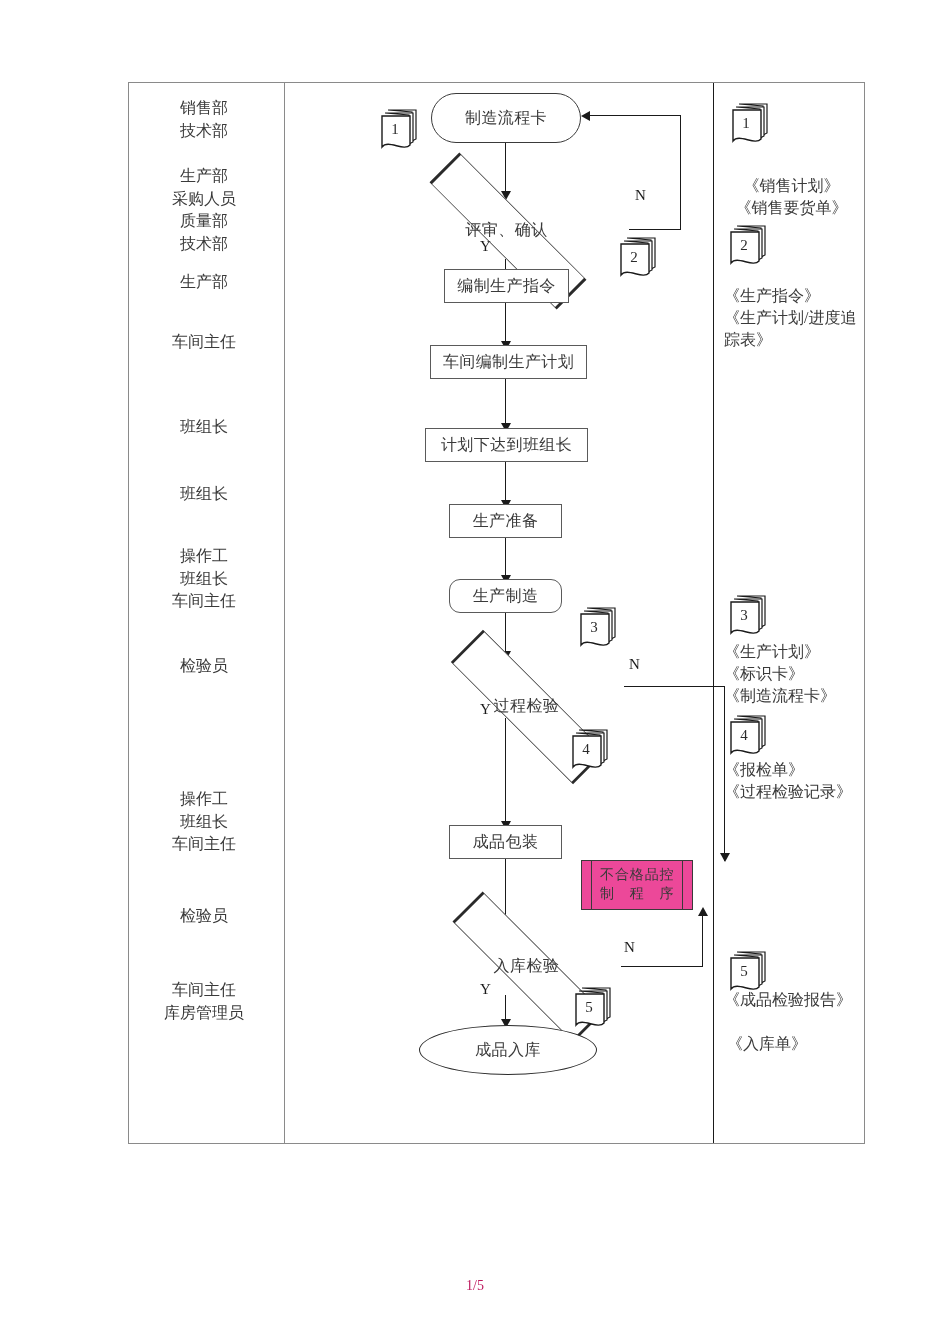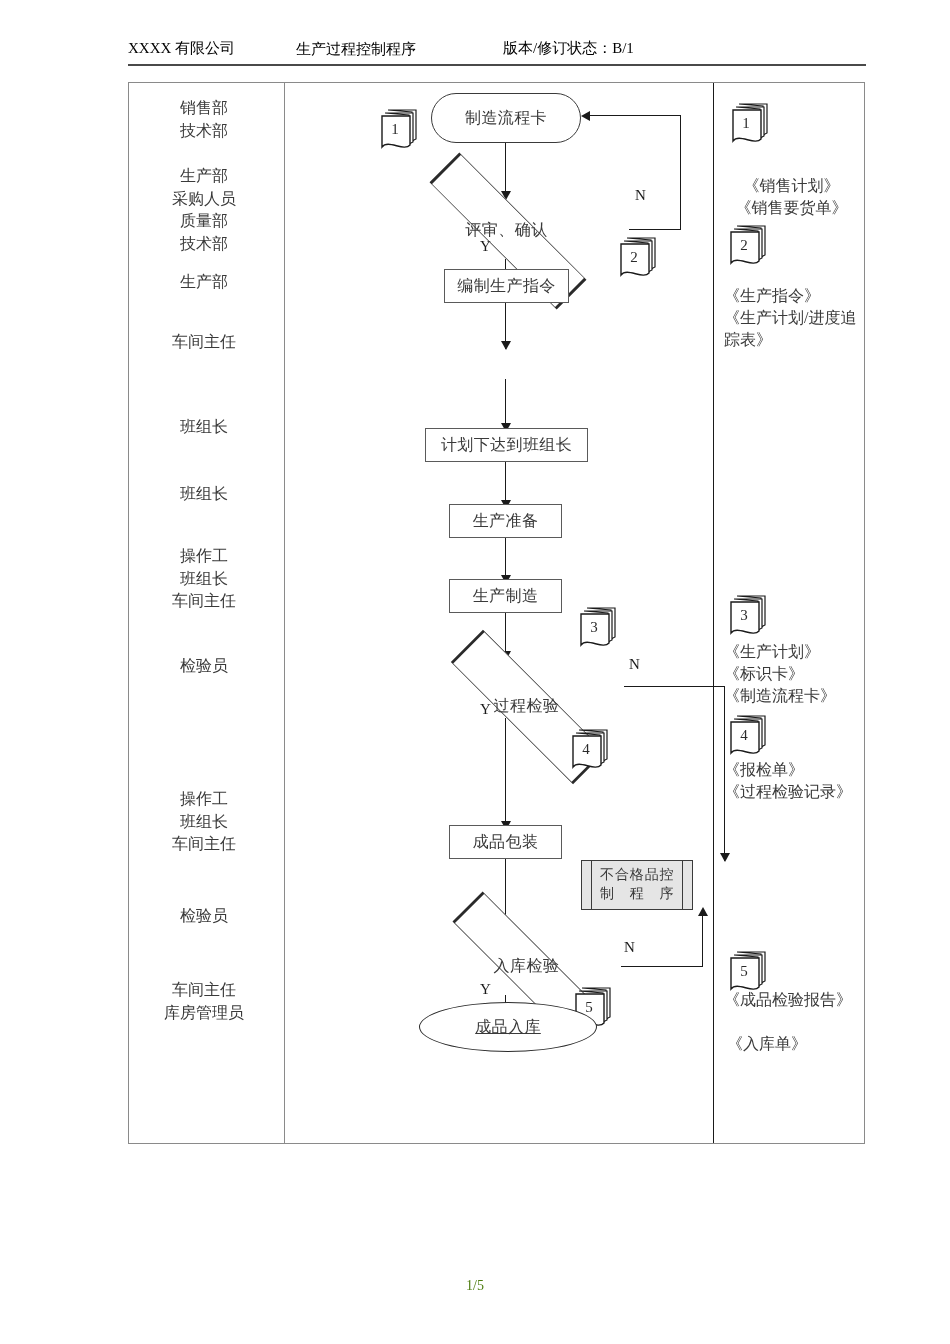--- a/index.html
+++ b/index.html
@@ -118,21 +118,21 @@
     background: #fff;
   }
   .node.ellipse {
     border: 1.3px solid #2a2a2a;
     border-radius: 50%;
     background: #fff;
   }
   
   .node.predef {
     border: 1px solid #3a3a3a;
-    background: #e5e5e5;
+    background: #ec4899;
   }
   .node.predef::before,
   .node.predef::after {
     content: "";
     position: absolute;
     top: 0;
     bottom: 0;
     width: 0;
     border-left: 1px solid #3a3a3a;
   }
@@ -234,34 +234,28 @@
   }
 
   
   .footer {
     position: absolute;
     left: 0;
     top: 1278px;
     width: 950px;
     text-align: center;
     font-size: 14px;
-    color: #4d7c0f;
+    color: #be185d;
   }
 </style>
 </head>
 <body>
 
 <div id="page">
 
-  <div class="doc-header">
-    <div class="hdr-cell hdr-company">XXXX 有限公司</div>
-    <div class="hdr-cell hdr-title">生产过程控制程序</div>
-    <div class="hdr-cell hdr-rev">版本/修订状态：B/1</div>
-    <div class="hdr-rule"></div>
-  </div>
 
   <div class="frame">
     <div class="col-div-1"></div>
     <div class="col-div-2"></div>
 
     <div class="role" style="top:14px;">销售部
 技术部</div>
     <div class="role" style="top:82px;">生产部
 采购人员
 质量部
@@ -377,39 +371,42 @@
       <div class="num">2</div>
     </div>
 
     <div class="node rect" style="left:315px; top:186px; width:125px; height:34px;">
       <span>编制生产指令</span>
     </div>
 
     <div class="vline" style="left:376px; top:220px; height:46px;"></div>
     <div class="arrow-down" style="left:372px; top:258px;"></div>
 
+    <div class="node rect" style="left:301px; top:262px; width:157px; height:34px;">
+      <span>车间编制生产计划</span>
+    </div>
 
     <div class="vline" style="left:376px; top:296px; height:52px;"></div>
     <div class="arrow-down" style="left:372px; top:340px;"></div>
 
     <div class="node rect" style="left:296px; top:345px; width:163px; height:34px;">
       <span>计划下达到班组长</span>
     </div>
 
     <div class="vline" style="left:376px; top:379px; height:45px;"></div>
     <div class="arrow-down" style="left:372px; top:417px;"></div>
 
     <div class="node rect" style="left:320px; top:421px; width:113px; height:34px;">
       <span>生产准备</span>
     </div>
 
     <div class="vline" style="left:376px; top:455px; height:44px;"></div>
     <div class="arrow-down" style="left:372px; top:492px;"></div>
 
-    <div class="node rect" style="left:320px; top:496px; width:113px; height:34px;">
+    <div class="node rect" style="left:320px; top:496px; width:113px; height:34px;border-radius:11px;">
       <span>生产制造</span>
     </div>
 
     <div class="docstack" style="left:448px; top:518px;">
       <svg width="46" height="50" viewBox="0 0 46 50" aria-hidden="true">
         <path d="M10 7 L38 7 L38 36 L34 38 L34 9 Z" fill="#fff" stroke="#1a1a1a" stroke-width="1.2"></path>
         <path d="M7 10 L35 10 L35 39 L31 41 L31 12 Z" fill="#fff" stroke="#1a1a1a" stroke-width="1.2"></path>
         <path d="M4 13 L32 13 L32 42 C26 49 10 36 4 44 Z" fill="#fff" stroke="#1a1a1a" stroke-width="1.4"></path>
       </svg>
       <div class="num">3</div>
@@ -468,21 +465,21 @@
         <path d="M7 10 L35 10 L35 39 L31 41 L31 12 Z" fill="#fff" stroke="#1a1a1a" stroke-width="1.2"></path>
         <path d="M4 13 L32 13 L32 42 C26 49 10 36 4 44 Z" fill="#fff" stroke="#1a1a1a" stroke-width="1.4"></path>
       </svg>
       <div class="num">5</div>
     </div>
 
     <div class="branch-label" style="left:351px; top:898px;">Y</div>
     <div class="vline" style="left:376px; top:912px; height:32px;"></div>
     <div class="arrow-down" style="left:372px; top:936px;"></div>
 
-    <div class="node ellipse" style="left:290px; top:919px; width:178px; height:50px;text-decoration:underline;">
+    <div class="node ellipse" style="left:290px; top:942px; width:178px; height:50px;">
       <span>成品入库</span>
     </div>
 
   </div>
 
   <div class="footer">1/5</div>
 
 </div>
 
 </body></html>

